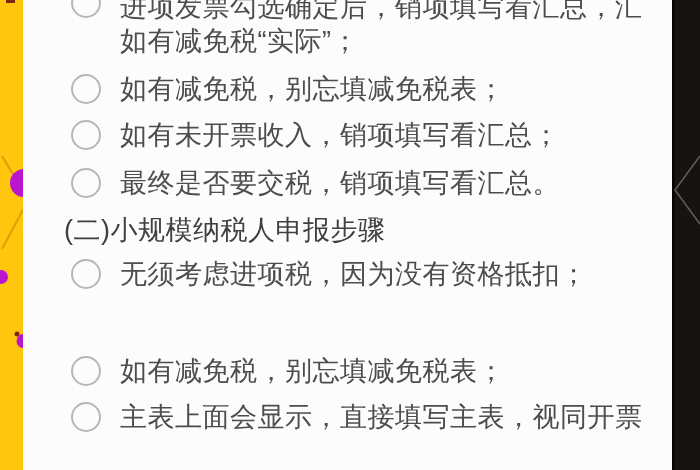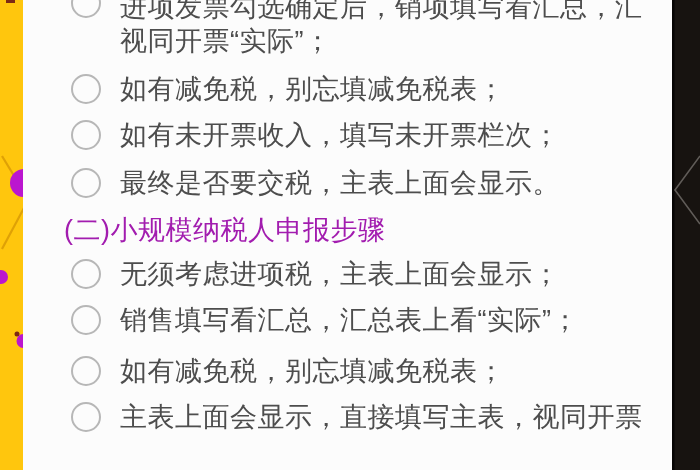--- a/index.html
+++ b/index.html
@@ -31,21 +31,21 @@
     background:transparent;
   }
   .txt{
     margin:0;
     font-size:27px;
     line-height:34px;
     color:#4d4d4d;
     letter-spacing:0.5px;
     white-space:nowrap;
   }
-  .heading .txt{color:#a21caf;}
+  .heading .txt{color:#404040;}
 </style>
 </head>
 <body>
 
 <div class="stage">
 
   <svg class="left-strip" viewBox="0 0 23 470" preserveAspectRatio="none">
     <rect x="0" y="0" width="23" height="470" fill="#ffc60d"></rect>
     <rect x="6" y="0" width="9" height="3" fill="#7d2a14"></rect>
     <g stroke="#dfa106" stroke-width="2.2" fill="none">
@@ -55,52 +55,48 @@
     <circle cx="24" cy="183" r="14" fill="#bb16cf"></circle>
     <circle cx="1" cy="277" r="7" fill="#bb16cf"></circle>
     <circle cx="17" cy="334" r="2.5" fill="#7d2a14"></circle>
     <circle cx="23.5" cy="341" r="7" fill="#bb16cf"></circle>
   </svg>
 
   <div class="row" style="top:-10px">
     <span class="dot" style="margin-top:-2px"></span>
     <p class="txt">
       <span>进项发票勾选确定后，销项填写看汇总，汇</span><br>
-      <span>视同开票“实际”；</span>
+      <span>如有减免税“实际”；</span>
     </p>
   </div>
 
   <div class="row" style="top:72px">
     <span class="dot"></span>
     <p class="txt"><span>如有减免税，别忘填减免税表；</span></p>
   </div>
 
   <div class="row" style="top:118px">
     <span class="dot"></span>
-    <p class="txt"><span>如有未开票收入，填写未开票栏次；</span></p>
+    <p class="txt"><span>如有未开票收入，销项填写看汇总；</span></p>
   </div>
 
   <div class="row" style="top:166px">
     <span class="dot"></span>
-    <p class="txt"><span>最终是否要交税，主表上面会显示。</span></p>
+    <p class="txt"><span>最终是否要交税，销项填写看汇总。</span></p>
   </div>
 
   <div class="row heading" style="top:213px;left:64px">
     <p class="txt"><span>(二)小规模纳税人申报步骤</span></p>
   </div>
 
   <div class="row" style="top:257px">
     <span class="dot"></span>
-    <p class="txt"><span>无须考虑进项税，主表上面会显示；</span></p>
+    <p class="txt"><span>无须考虑进项税，因为没有资格抵扣；</span></p>
   </div>
 
-  <div class="row" style="top:303px">
-    <span class="dot"></span>
-    <p class="txt"><span>销售填写看汇总，汇总表上看“实际”；</span></p>
-  </div>
 
   <div class="row" style="top:354px">
     <span class="dot"></span>
     <p class="txt"><span>如有减免税，别忘填减免税表；</span></p>
   </div>
 
   <div class="row" style="top:400px">
     <span class="dot"></span>
     <p class="txt">
       <span>主表上面会显示，直接填写主表，视同开票</span><br>

